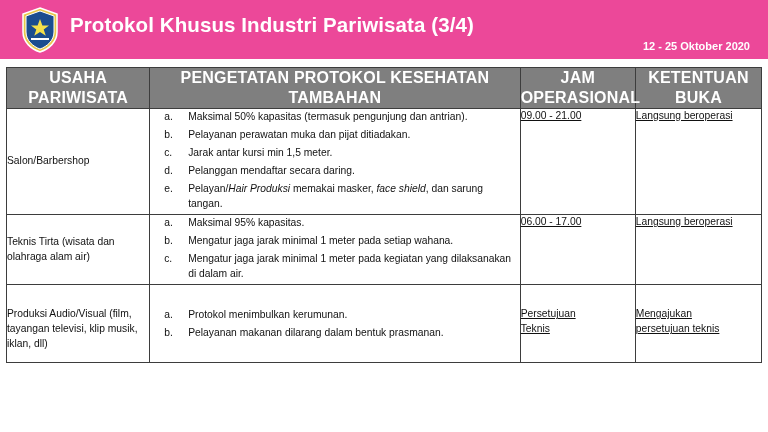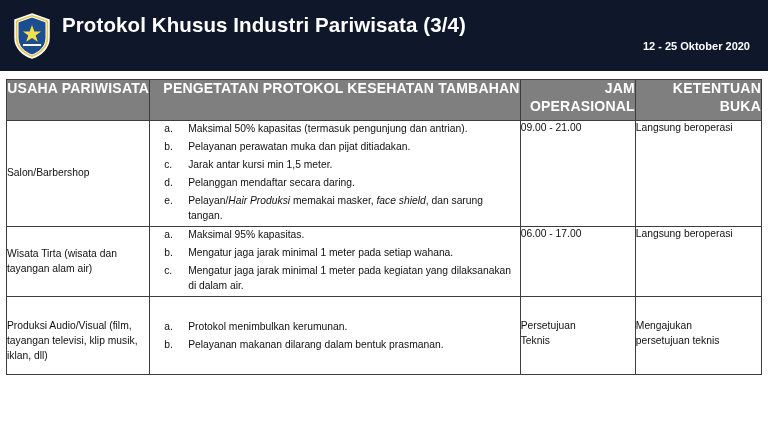--- a/index.html
+++ b/index.html
@@ -16,25 +16,25 @@
   .slide {
     position: relative;
     width: 768px;
     height: 432px;
     background: #ffffff;
     box-sizing: border-box;
   }
   
   .header {
     position: relative;
-    height: 71px;
-    background: #0f172a;
+    height: 59px;
+    background: #ec4899;
     display: flex;
     align-items: center;
-    padding-left: 12px;
+    padding-left: 20px;
     box-sizing: border-box;
   }
   .logo {
     width: 40px;
     height: 46px;
     flex: 0 0 auto;
     position: relative;
     display: flex;
     align-items: center;
     justify-content: center;
@@ -81,23 +81,23 @@
     table-layout: fixed;
   }
   table.main th, table.main td {
     border: 1px solid #3d3d3d;
     vertical-align: top;
     padding: 0;
   }
   thead th {
     background: #7f7f7f;
     color: #ffffff;
-    font-size: 14px;
-    font-weight: bold;
-    text-align: right;
+    font-size: 16px;
+    font-weight: bold;
+    text-align: center;
     vertical-align: middle;
     height: 40px;
     letter-spacing: 0.2px;
     padding: 2px 4px;
     line-height: 1.25;
   }
   .col-a { width: 143px; }
   .col-b { width: 370px; }
   .col-c { width: 115px; }
   .col-d { width: 126px; }
@@ -109,20 +109,21 @@
     padding: 8px 7px;
   }
   td.usaha {
     vertical-align: middle;
     padding-left: 8px;
     margin-top: 11px;
   }
   td.jam, td.ketentuan {
     vertical-align: middle;
     padding-left: 8px;
+    text-decoration: underline;
   }
   .row1 td.usaha, .row2 td.usaha { vertical-align: middle; }
   
   ol.alpha {
     list-style: none;
     margin: 0;
     padding: 0;
   }
   ol.alpha li {
     position: relative;
@@ -215,21 +216,21 @@
                 <span class="marker">e.</span>
                 <span>Pelayan/<em>Hair Produksi</em> memakai masker, <em>face shield</em>, dan sarung tangan.</span>
               </li>
             </ol>
           </td>
           <td class="cell jam">09.00 - 21.00</td>
           <td class="cell ketentuan">Langsung beroperasi</td>
         </tr>
 
         <tr class="row2">
-          <td class="cell usaha">Wisata Tirta (wisata dan tayangan alam air)</td>
+          <td class="cell usaha">Teknis Tirta (wisata dan olahraga alam air)</td>
           <td class="cell pad-top2">
             <ol class="alpha">
               <li>
                 <span class="marker">a.</span>
                 <span>Maksimal 95% kapasitas.</span>
               </li>
               <li>
                 <span class="marker">b.</span>
                 <span>Mengatur jaga jarak minimal 1 meter pada setiap wahana.</span>
               </li>

